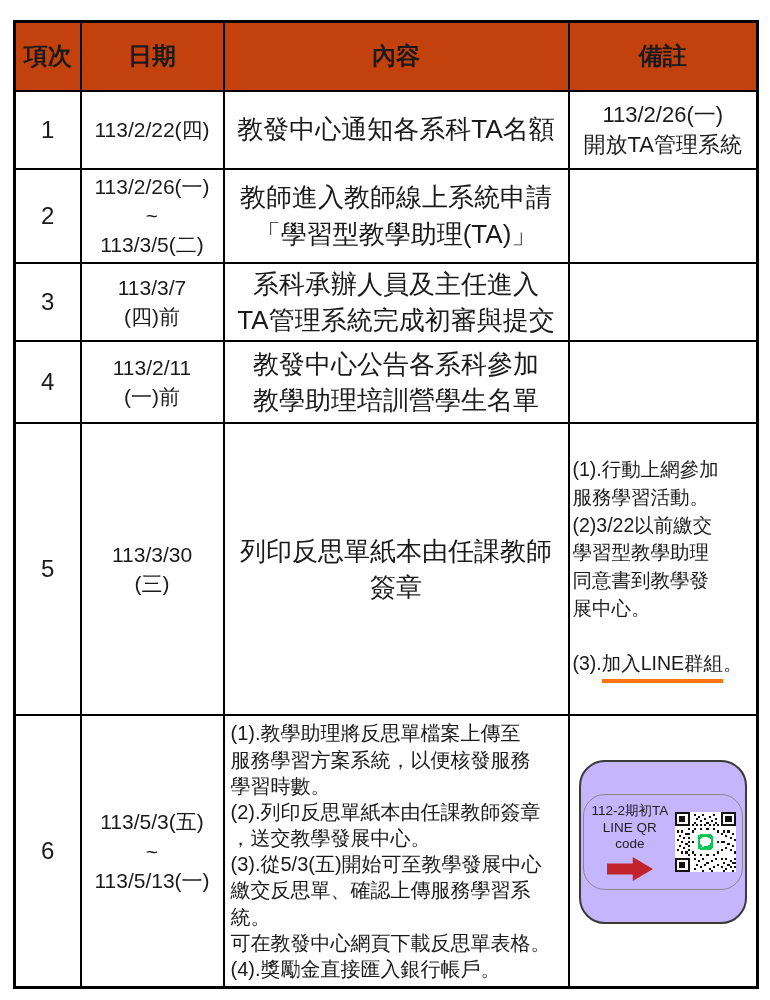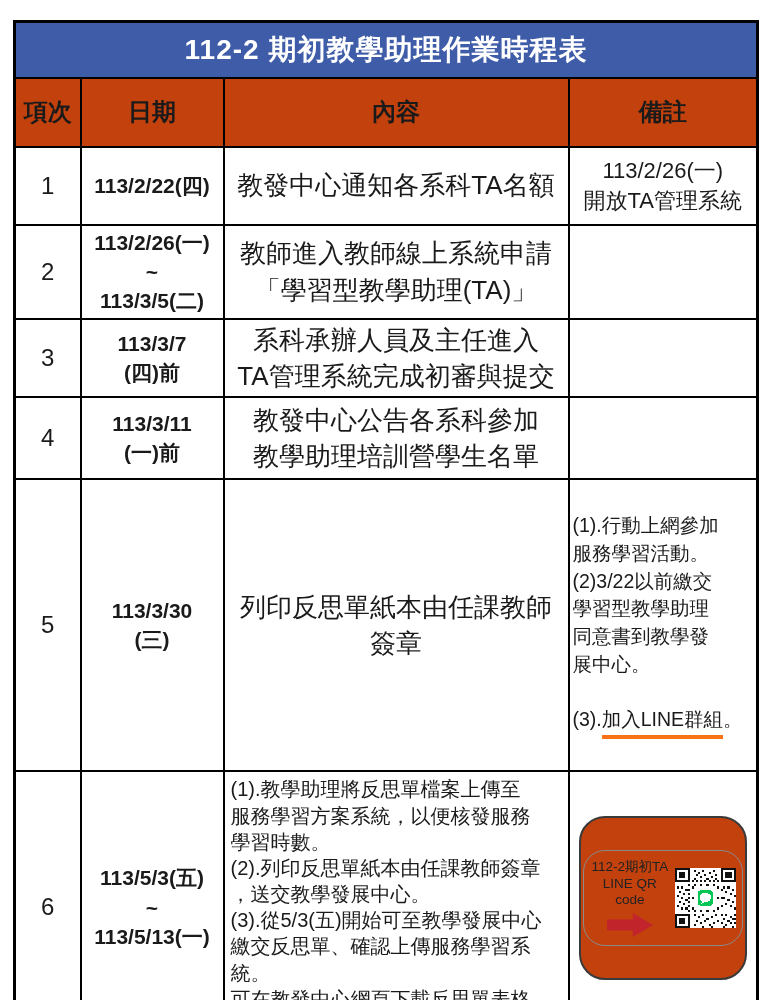--- a/index.html
+++ b/index.html
@@ -40,21 +40,21 @@
     font-size:28px;
     font-weight:bold;
     letter-spacing:1px;
   }
   th.colhead{
     background:#c2410c;
     font-size:24px;
     font-weight:bold;
   }
   td.no{font-size:24px;}
-  td.date{font-size:21px;line-height:1.4;font-weight:bold;}
+  td.date{font-size:21px;line-height:1.4;}
   td.content{font-size:26px;line-height:1.4;}
   td.content.left{
     text-align:left;
     font-size:20px;
     line-height:1.31;
     padding:4px 6px;
   }
   td.note{font-size:22px;line-height:1.35;}
   td.note.left{
     text-align:left;
@@ -67,21 +67,21 @@
   .red-underline{
     display:inline-block;
     border-bottom:4px solid #f97316;
     padding-bottom:1px;
   }
   .badge{
     margin:0 auto;
     width:168px;
     border:2px solid #3a3a3a;
     border-radius:26px;
-    background:#c2410c;
+    background:#c4b5fd;
     padding:2px;
     box-sizing:border-box;
   }
   .badge-inner{
     border:1px solid #8a8a8a;
     border-radius:22px;
     padding:8px 6px;
     display:flex;
     align-items:center;
     justify-content:center;
@@ -107,23 +107,20 @@
 
 <div class="page">
   <table class="schedule">
     <colgroup>
       <col style="width:66px">
         <col style="width:143px">
         <col style="width:345px">
         <col style="width:189px">
     </colgroup>
     <tbody>
-        <tr class="r-title">
-      <td class="title" colspan="4">112-2 期初教學助理作業時程表</td>
-    </tr>
     <tr class="r-head">
       <th class="colhead">項次</th>
       <th class="colhead">日期</th>
       <th class="colhead">內容</th>
       <th class="colhead">備註</th>
     </tr>
 
     <tr class="r1">
       <td class="no">1</td>
       <td class="date">113/2/22(四)</td>
@@ -146,21 +143,21 @@
       <td class="no">3</td>
       <td class="date">113/3/7
 (四)前</td>
       <td class="content">系科承辦人員及主任進入
 TA管理系統完成初審與提交</td>
       <td class="note"></td>
     </tr>
 
     <tr class="r4">
       <td class="no">4</td>
-      <td class="date">113/3/11
+      <td class="date">113/2/11
 (一)前</td>
       <td class="content">教發中心公告各系科參加
 教學助理培訓營學生名單</td>
       <td class="note"></td>
     </tr>
 
     <tr class="r5">
       <td class="no">5</td>
       <td class="date">113/3/30
 (三)</td>

